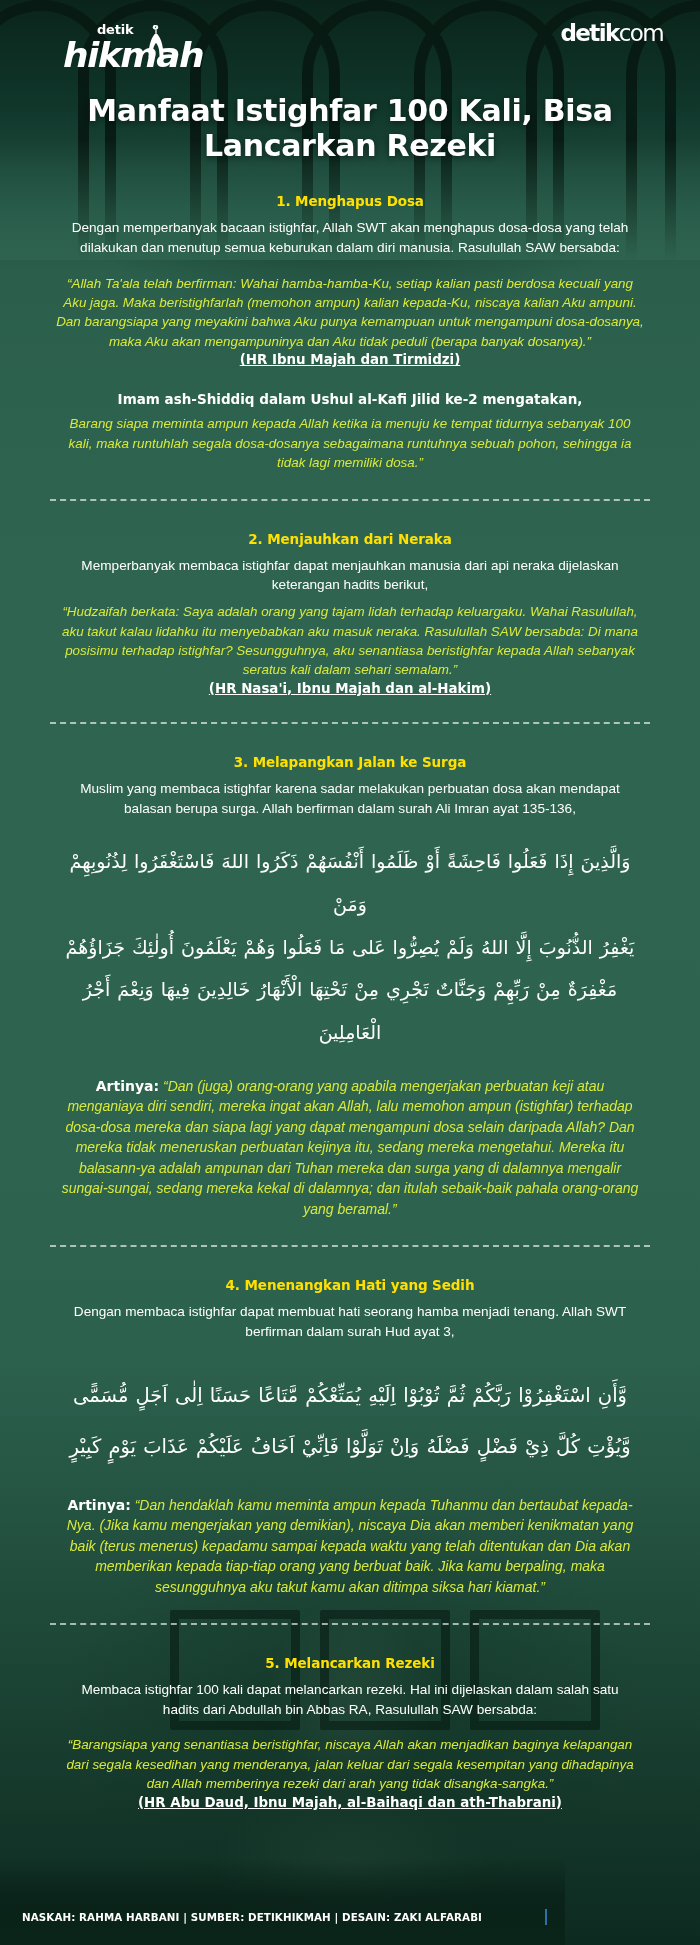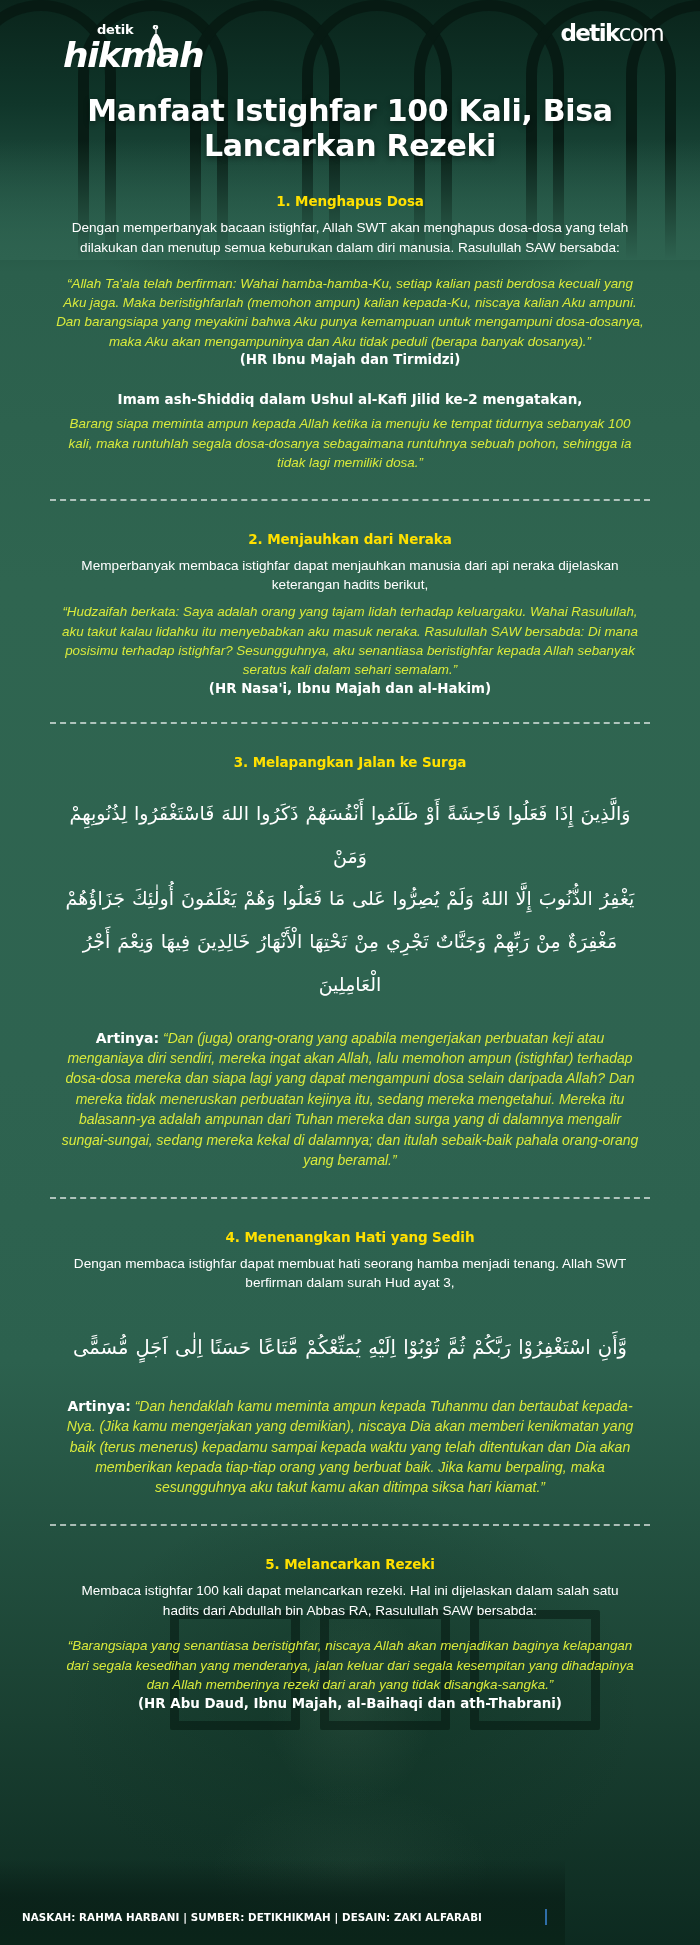--- a/index.html
+++ b/index.html
@@ -179,20 +179,21 @@
   }
   .quote.tight { margin-top: 7px; }
 
   .source {
     text-align: center;
     color: #ffffff;
     font-size: 13.4px;
     font-weight: 700;
     font-family: "DejaVu Sans", sans-serif;
     margin-top: 1px;
+    text-decoration: underline;
   }
 
   .sub-head {
     text-align: center;
     color: #ffffff;
     font-size: 13.5px;
     font-weight: 700;
     font-family: "DejaVu Sans", sans-serif;
     margin-top: 24px;
   }
@@ -320,35 +321,37 @@
       <div class="sec-head">2. Menjauhkan dari Neraka</div>
       <p class="body-text">Memperbanyak membaca istighfar dapat menjauhkan manusia dari api neraka dijelaskan keterangan hadits berikut,</p>
       <p class="quote tight">“Hudzaifah berkata: Saya adalah orang yang tajam lidah terhadap keluargaku. Wahai Rasulullah, aku takut kalau lidahku itu menyebabkan aku masuk neraka. Rasulullah SAW bersabda: Di mana posisimu terhadap istighfar? Sesungguhnya, aku senantiasa beristighfar kepada Allah sebanyak seratus kali dalam sehari semalam.”</p>
       <p class="source">(HR Nasa'i, Ibnu Majah dan al-Hakim)</p>
     </div>
 
     <div class="divider"></div>
 
     <div class="section">
       <div class="sec-head">3. Melapangkan Jalan ke Surga</div>
+      <p class="body-text">Muslim yang membaca istighfar karena sadar melakukan perbuatan dosa akan mendapat balasan berupa surga. Allah berfirman dalam surah Ali Imran ayat 135-136,</p>
       <div class="arabic">
         <div>وَالَّذِينَ إِذَا فَعَلُوا فَاحِشَةً أَوْ ظَلَمُوا أَنْفُسَهُمْ ذَكَرُوا اللهَ فَاسْتَغْفَرُوا لِذُنُوبِهِمْ وَمَنْ</div>
         <div>يَغْفِرُ الذُّنُوبَ إِلَّا اللهُ وَلَمْ يُصِرُّوا عَلى مَا فَعَلُوا وَهُمْ يَعْلَمُونَ أُولٰئِكَ جَزَاؤُهُمْ</div>
         <div>مَغْفِرَةٌ مِنْ رَبِّهِمْ وَجَنَّاتٌ تَجْرِي مِنْ تَحْتِهَا الْأَنْهَارُ خَالِدِينَ فِيهَا وَنِعْمَ أَجْرُ الْعَامِلِينَ</div>
       </div>
       <p class="artinya"><span class="lbl">Artinya:</span> <span>“Dan (juga) orang-orang yang apabila mengerjakan perbuatan keji atau menganiaya diri sendiri, mereka ingat akan Allah, lalu memohon ampun (istighfar) terhadap dosa-dosa mereka dan siapa lagi yang dapat mengampuni dosa selain daripada Allah? Dan mereka tidak meneruskan perbuatan kejinya itu, sedang mereka mengetahui. Mereka itu balasann-ya adalah ampunan dari Tuhan mereka dan surga yang di dalamnya mengalir sungai-sungai, sedang mereka kekal di dalamnya; dan itulah sebaik-baik pahala orang-orang yang beramal.”</span></p>
     </div>
 
     <div class="divider"></div>
 
     <div class="section">
       <div class="sec-head">4. Menenangkan Hati yang Sedih</div>
       <p class="body-text">Dengan membaca istighfar dapat membuat hati seorang hamba menjadi tenang. Allah SWT berfirman dalam surah Hud ayat 3,</p>
       <div class="arabic hud">
         <div>وَّأَنِ اسْتَغْفِرُوْا رَبَّكُمْ ثُمَّ تُوْبُوْا اِلَيْهِ يُمَتِّعْكُمْ مَّتَاعًا حَسَنًا اِلٰى اَجَلٍ مُّسَمًّى</div>
+        <div>وَّيُؤْتِ كُلَّ ذِيْ فَضْلٍ فَضْلَهُ وَاِنْ تَوَلَّوْا فَاِنِّيْ اَخَافُ عَلَيْكُمْ عَذَابَ يَوْمٍ كَبِيْرٍ</div>
       </div>
       <p class="artinya"><span class="lbl">Artinya:</span> <span>“Dan hendaklah kamu meminta ampun kepada Tuhanmu dan bertaubat kepada-Nya. (Jika kamu mengerjakan yang demikian), niscaya Dia akan memberi kenikmatan yang baik (terus menerus) kepadamu sampai kepada waktu yang telah ditentukan dan Dia akan memberikan kepada tiap-tiap orang yang berbuat baik. Jika kamu berpaling, maka sesungguhnya aku takut kamu akan ditimpa siksa hari kiamat.”</span></p>
     </div>
 
     <div class="divider"></div>
 
     <div class="section">
       <div class="sec-head">5. Melancarkan Rezeki</div>
       <p class="body-text">Membaca istighfar 100 kali dapat melancarkan rezeki. Hal ini dijelaskan dalam salah satu hadits dari Abdullah bin Abbas RA, Rasulullah SAW bersabda:</p>
       <p class="quote">“Barangsiapa yang senantiasa beristighfar, niscaya Allah akan menjadikan baginya kelapangan dari segala kesedihan yang menderanya, jalan keluar dari segala kesempitan yang dihadapinya dan Allah memberinya rezeki dari arah yang tidak disangka-sangka.”</p>

